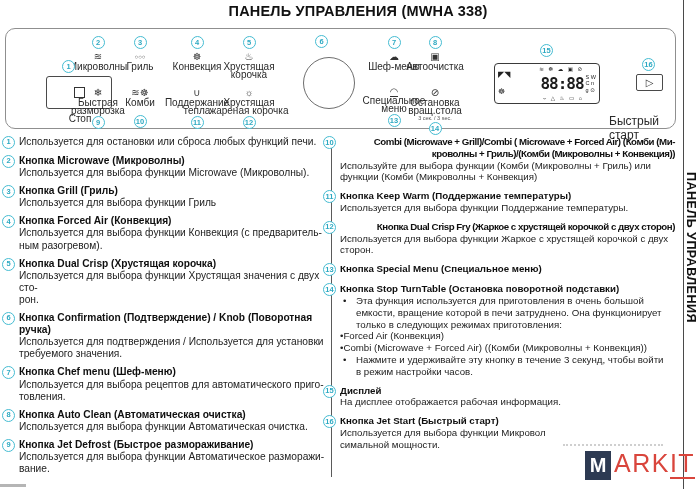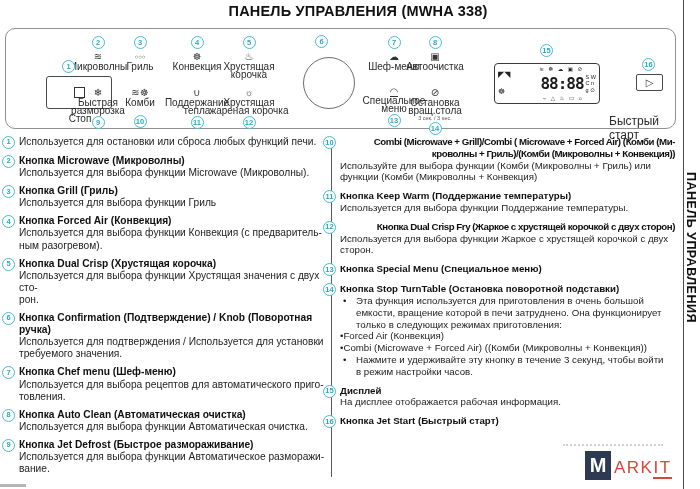--- a/index.html
+++ b/index.html
@@ -59,21 +59,21 @@
   .btxt{flex:1;white-space:pre-line;color:#222;}
   .bline{white-space:pre-line;color:#222;}
   
   .vline-right{position:absolute;left:683px;top:0;width:1px;height:489px;background:#4a4a4a;}
   .sidebar-label{position:absolute;left:684px;top:172px;height:180px;writing-mode:vertical-rl;
                  font-weight:bold;font-size:12.5px;letter-spacing:.5px;white-space:nowrap;color:#111;}
   
   .wm{position:absolute;left:585px;top:451px;display:flex;align-items:flex-end;z-index:3;}
   .wm-box{width:26px;height:29px;background:#2d3a52;color:#fff;font-weight:bold;font-size:20px;
           display:flex;align-items:center;justify-content:center;}
-  .wm-text{font-size:17px;letter-spacing:1.5px;margin-left:3px;line-height:1;padding-bottom:4px;}
+  .wm-text{font-size:25px;letter-spacing:1.5px;margin-left:3px;line-height:1;padding-bottom:4px;}
   .wm-it{border-bottom:2px solid #d9453c;}
   .remnant{position:absolute;left:563px;top:444px;width:100px;border-top:2px dotted #cfcfcf;}
   .smudge{position:absolute;left:0;top:484px;width:26px;height:3px;background:#b5b5b5;}
 </style>
 </head>
 <body>
 
 <div id="page">
 
   <div class="title">ПАНЕЛЬ УПРАВЛЕНИЯ (MWHA 338)</div>
@@ -309,20 +309,22 @@
       <span class="cnum">15</span>
       <div class="itxt">
           <div class="ititle">Дисплей</div>
       <div class="ibody">На дисплее отображается рабочая информация.</div>
         </div>
     </div>
     <div class="item">
       <span class="cnum">16</span>
       <div class="itxt">
           <div class="ititle">Кнопка Jet Start (Быстрый старт)</div>
+      <div class="ibody">Используется для выбора функции Микровол
+симальной мощности.</div>
         </div>
     </div>
   </div>
 
   <div class="vline-right"></div>
   <div class="sidebar-label">ПАНЕЛЬ УПРАВЛЕНИЯ</div>
 
   <div class="remnant"></div>
   <div class="wm">
     <div class="wm-box">M</div>

